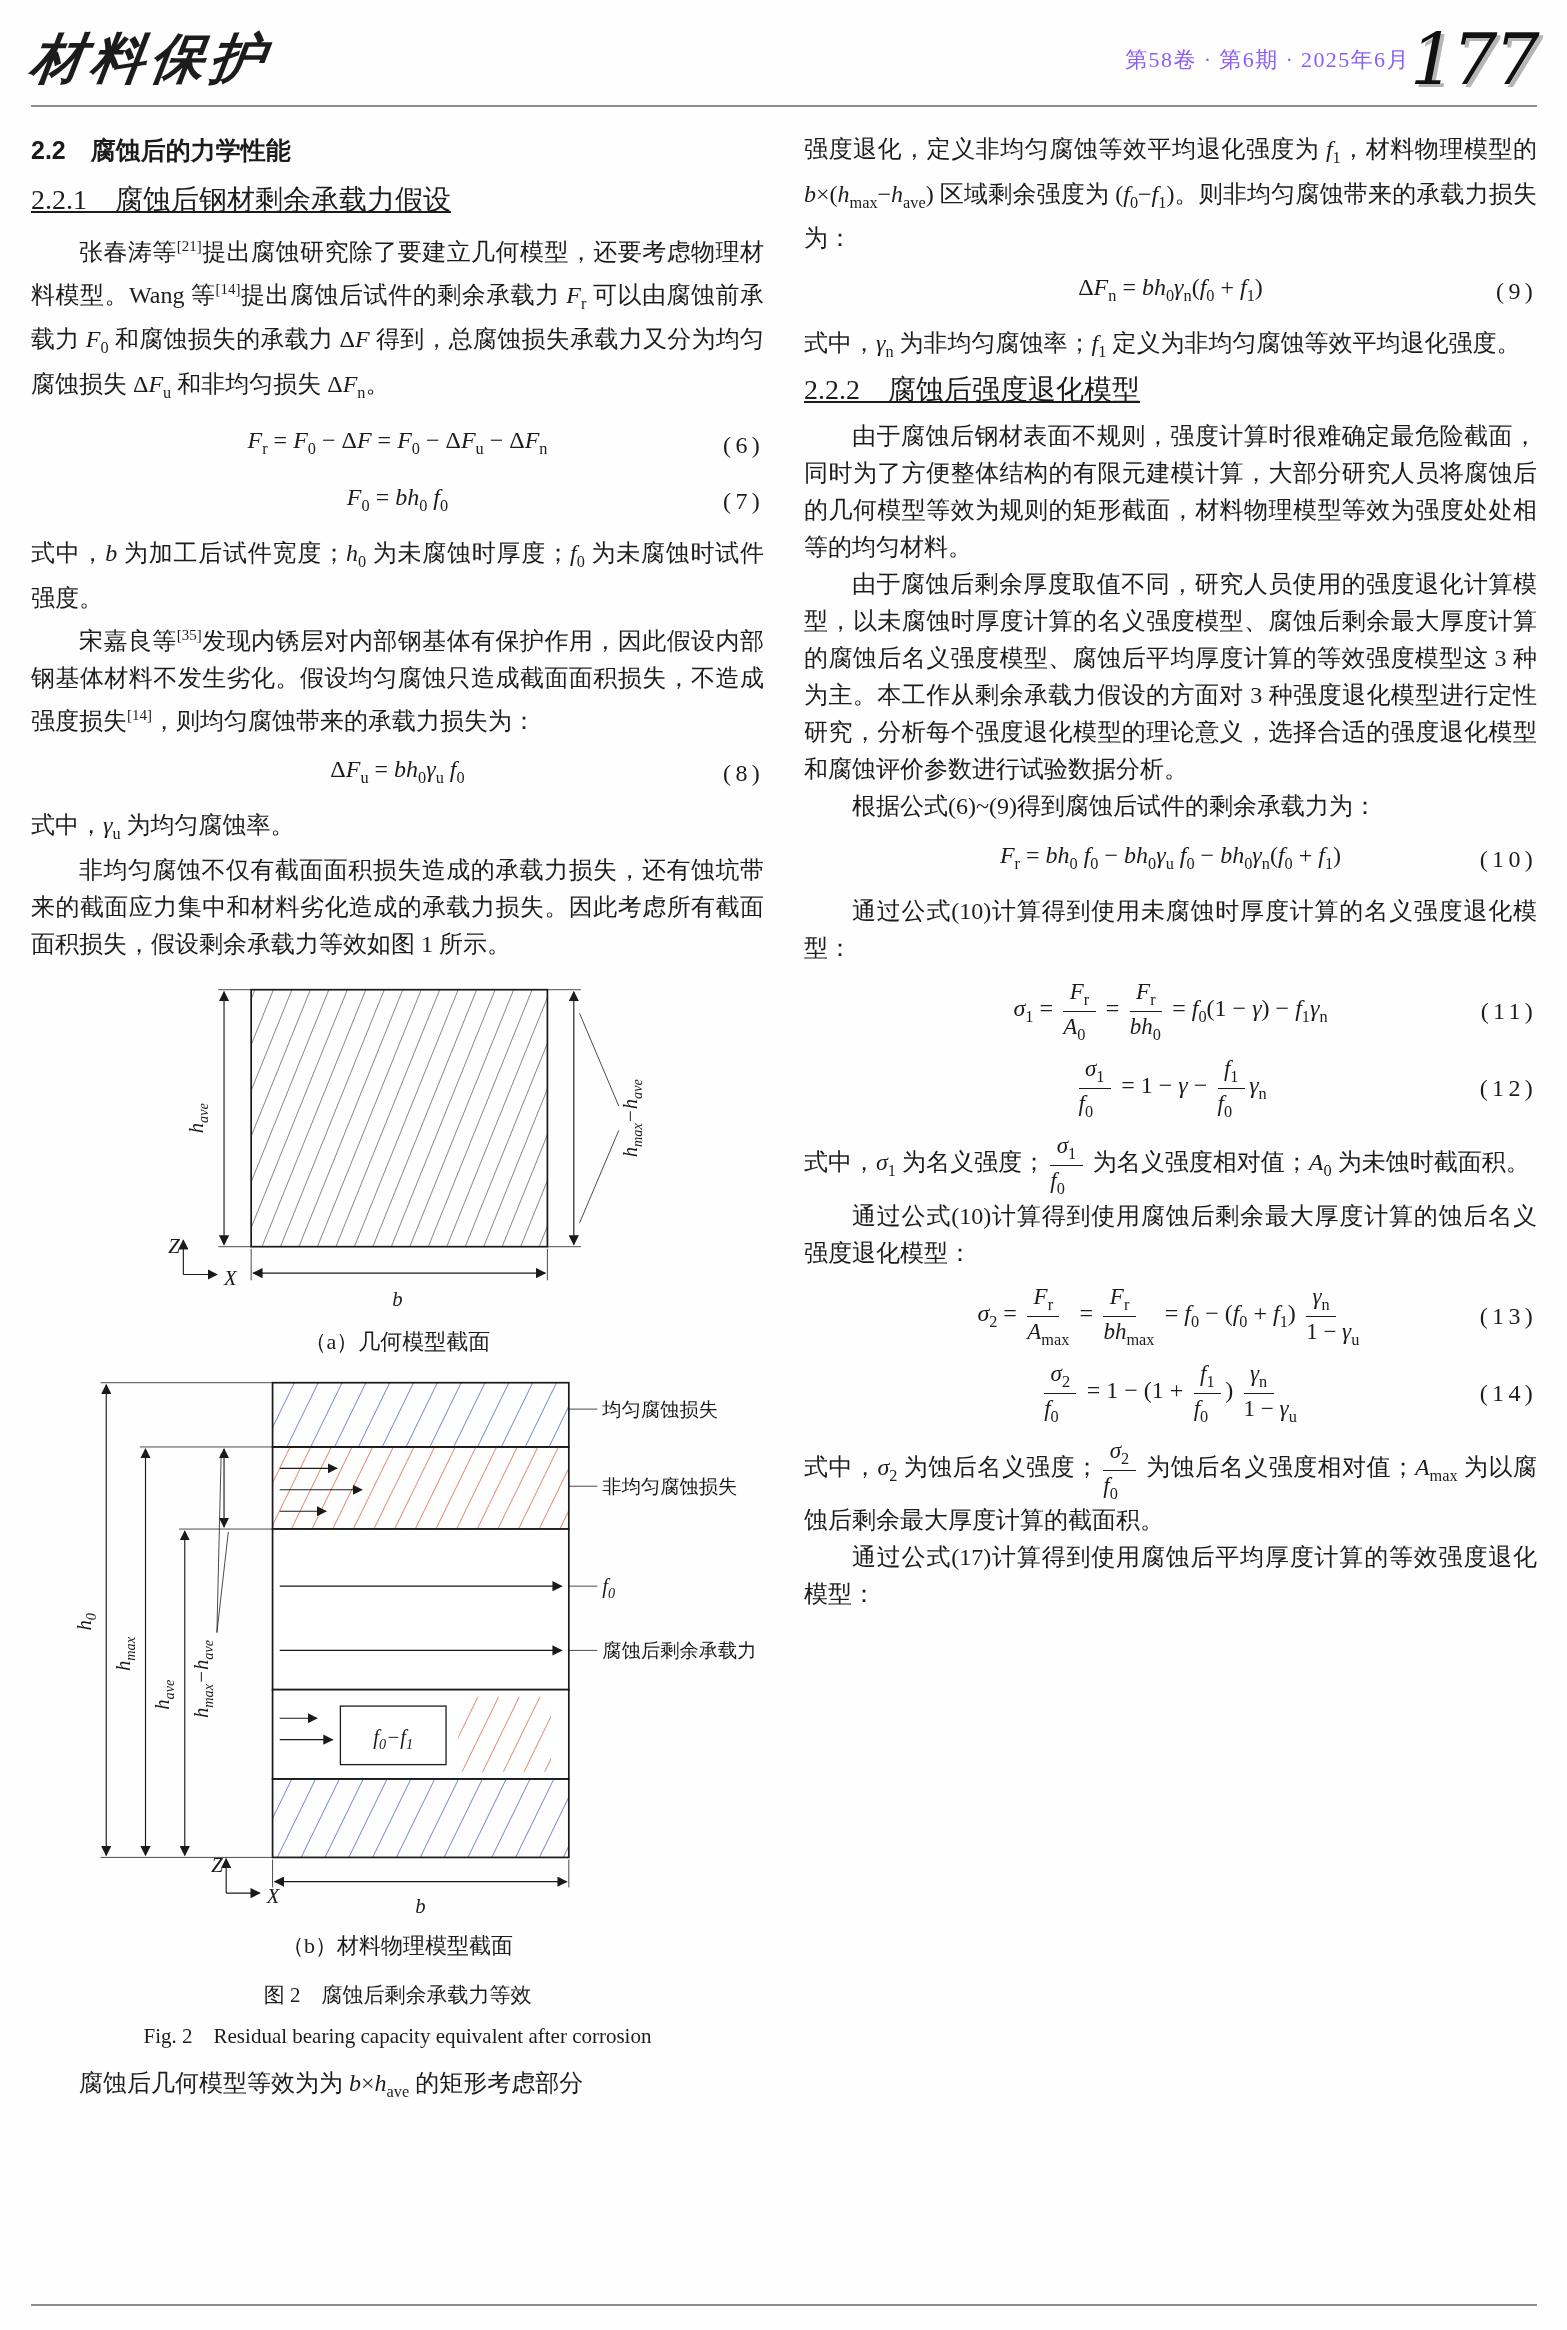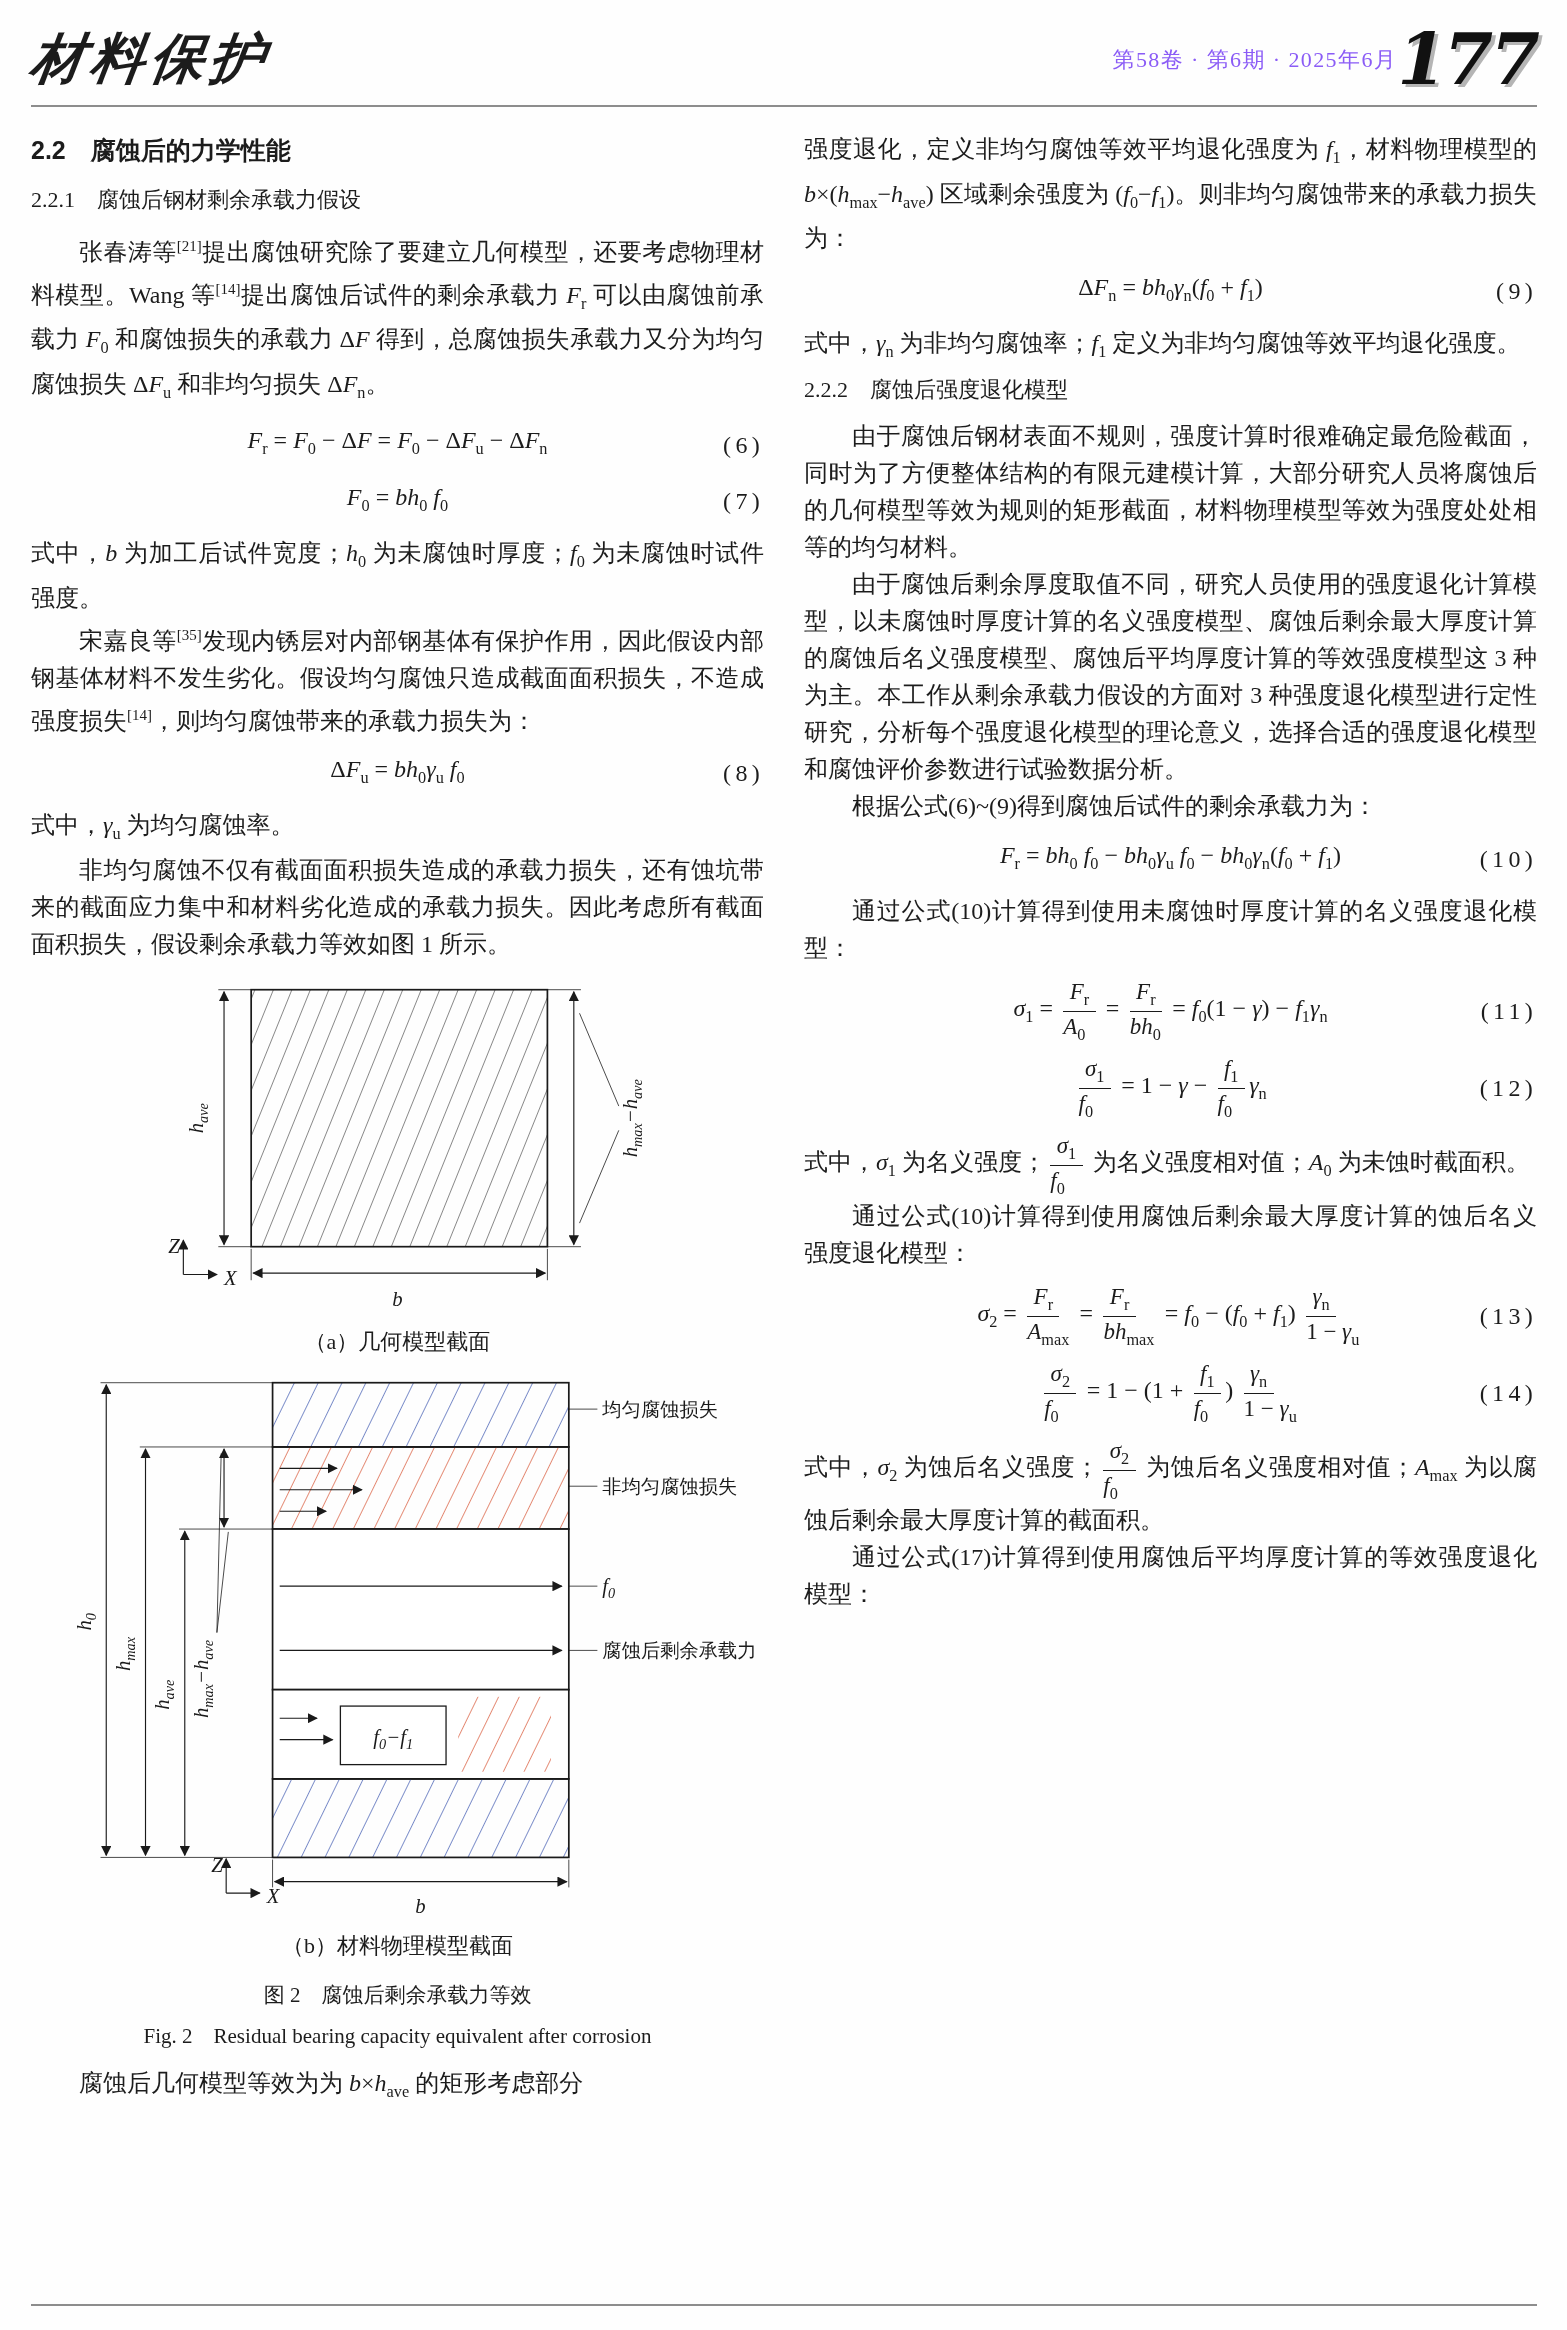--- a/index.html
+++ b/index.html
@@ -4,29 +4,29 @@
 <style>
   html,body{margin:0;padding:0;background:#9a9a9a;}
   .page{width:1568px;height:2330px;background:#fefefe;position:relative;box-sizing:border-box;
         padding:18.5px 31px 0;overflow:hidden;color:#1c1c1c;
         font-family:"Liberation Serif","DejaVu Serif",serif;}
   
   .header{display:flex;align-items:center;height:82px;}
   .logo{font-family:"DejaVu Serif",serif;font-size:54px;font-weight:bold;font-style:italic;
         letter-spacing:5.7px;transform:skewX(-8deg);}
   .issue{margin-left:auto;font-size:22px;color:#8b5cf6;letter-spacing:1.4px;text-align:center;}
-  .pageno{font-family:"DejaVu Serif",serif;font-size:71px;font-weight:bold;font-style:italic;
+  .pageno{font-family:"DejaVu Serif",serif;font-size:71px;font-weight:normal;font-style:italic;
           letter-spacing:-2.8px;color:#111;text-shadow:3.6px 2.8px 0 #b5b5b5;line-height:1;}
   .hrule{border-top:2.8px solid #8d8d8d;margin-top:4.3px;}
   .bottom-rule{position:absolute;left:31px;right:31px;bottom:24px;border-top:2.8px solid #8d8d8d;}
   
   .cols{display:flex;gap:40px;margin-top:24px;}
   .col{flex:1;min-width:0;font-size:24px;line-height:37px;text-align:justify;}
   .h1{font-family:"Liberation Sans","DejaVu Sans",sans-serif;font-weight:bold;font-size:25px;margin:1.4px 0 11.4px;}
-  .h2{font-size:22px;margin:1.4px 0 10px;}
+  .h2{font-size:28px;margin:1.4px 0 10px;text-decoration:underline;}
   p{margin:0;}
   .ind{text-indent:2em;}
   sup{font-size:15px;}
   sub{font-size:16.3px;}
   i{font-style:italic;}
   
   .eq{position:relative;display:flex;justify-content:center;align-items:center;
       margin:11.4px 0;min-height:41px;padding:0 71px;}
   .eq .no{position:absolute;right:0;top:50%;transform:translateY(-50%);letter-spacing:4.3px;}
   .frac{display:inline-flex;flex-direction:column;align-items:flex-start;vertical-align:middle;

